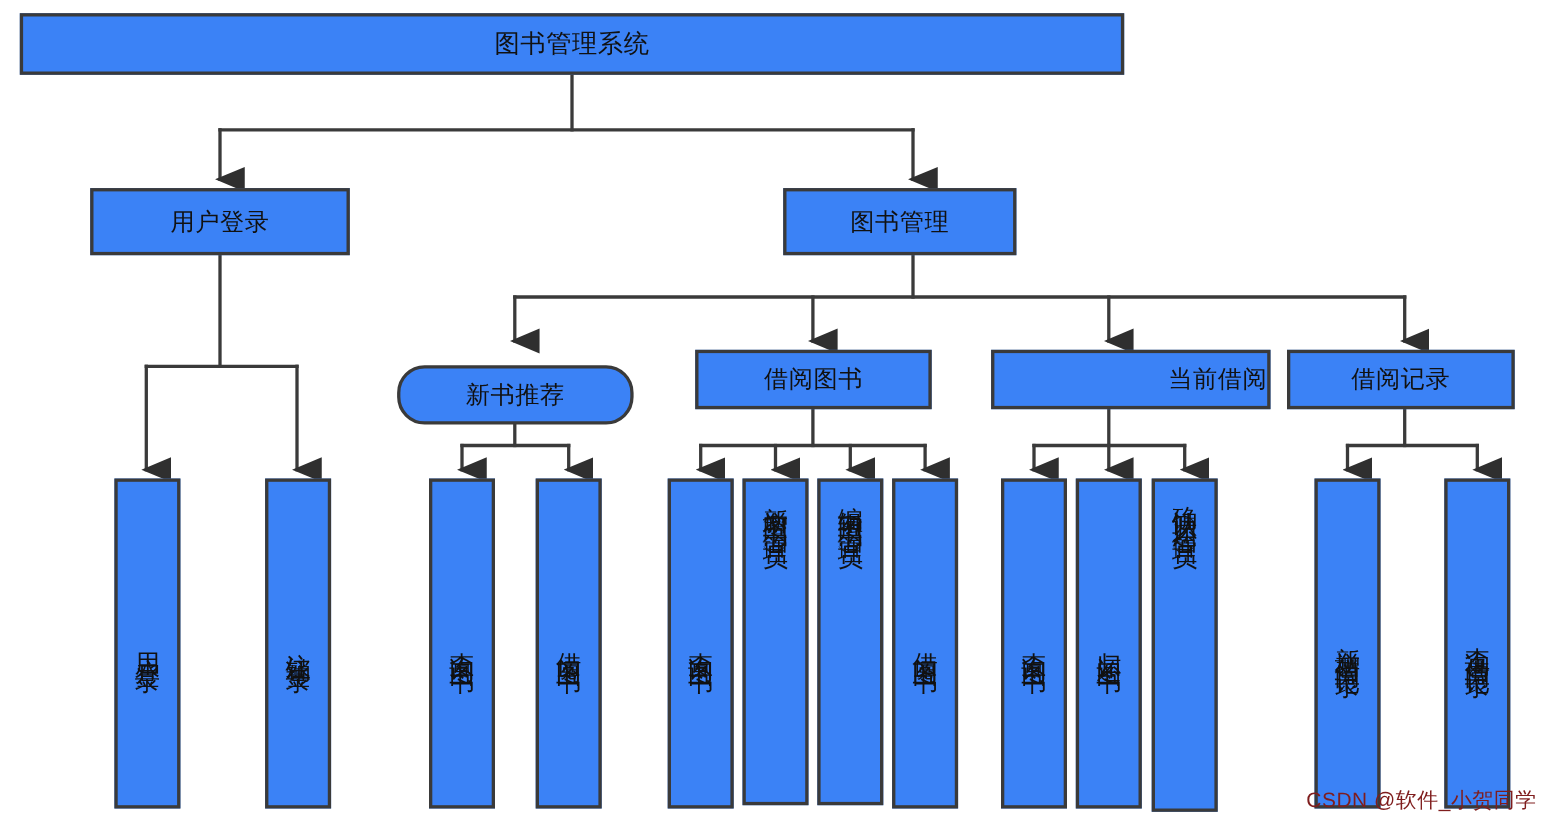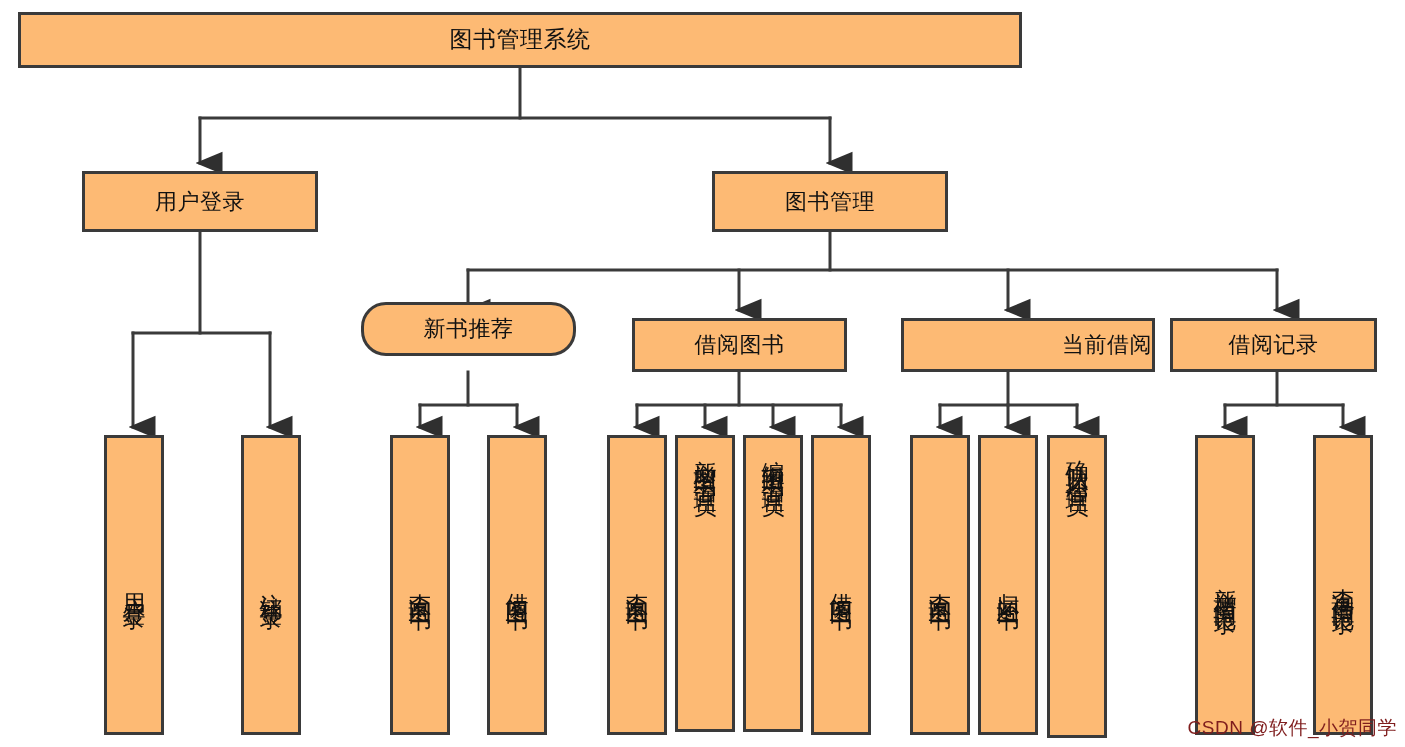--- a/index.html
+++ b/index.html
@@ -24,21 +24,21 @@
   svg.connectors {
     position: absolute;
     left: 0; top: 0;
     width: 1405px;
     height: 747px;
     pointer-events: none;
   }
   .node {
     position: absolute;
     box-sizing: border-box;
-    background: #fdba74;
+    background: #3b82f6;
     border: 3px solid #3a3a3a;
     display: flex;
     align-items: center;
     justify-content: center;
     z-index: 2;
   }
   .node .label {
     display: block;
     text-align: center;
     line-height: 1.18;
@@ -135,25 +135,25 @@
     </g>
   </svg>
 
   <div class="node h root" style="left:18px; top:12px; width:1004px; height:56px;">
     <span class="label">图书管理系统</span>
   </div>
 
   <div class="node h" style="left:82px; top:171px; width:236px; height:61px;">
     <span class="label">用户登录</span>
   </div>
-  <div class="node h" style="left:712px; top:171px; width:236px; height:61px;">
+  <div class="node h" style="left:712px; top:171px; width:212px; height:61px;">
     <span class="label">图书管理</span>
   </div>
 
-  <div class="node h" style="left:361px; top:302px; width:215px; height:54px;border-radius:25px;">
+  <div class="node h" style="left:361px; top:332px; width:215px; height:54px;border-radius:25px;">
     <span class="label">新书推荐</span>
   </div>
   <div class="node h" style="left:632px; top:318px; width:215px; height:54px;">
     <span class="label">借阅图书</span>
   </div>
   <div class="node h" style="left:901px; top:318px; width:254px; height:54px;justify-content:flex-end;">
     <span class="label">当前借阅</span>
   </div>
   <div class="node h" style="left:1170px; top:318px; width:207px; height:54px;">
     <span class="label">借阅记录</span>

